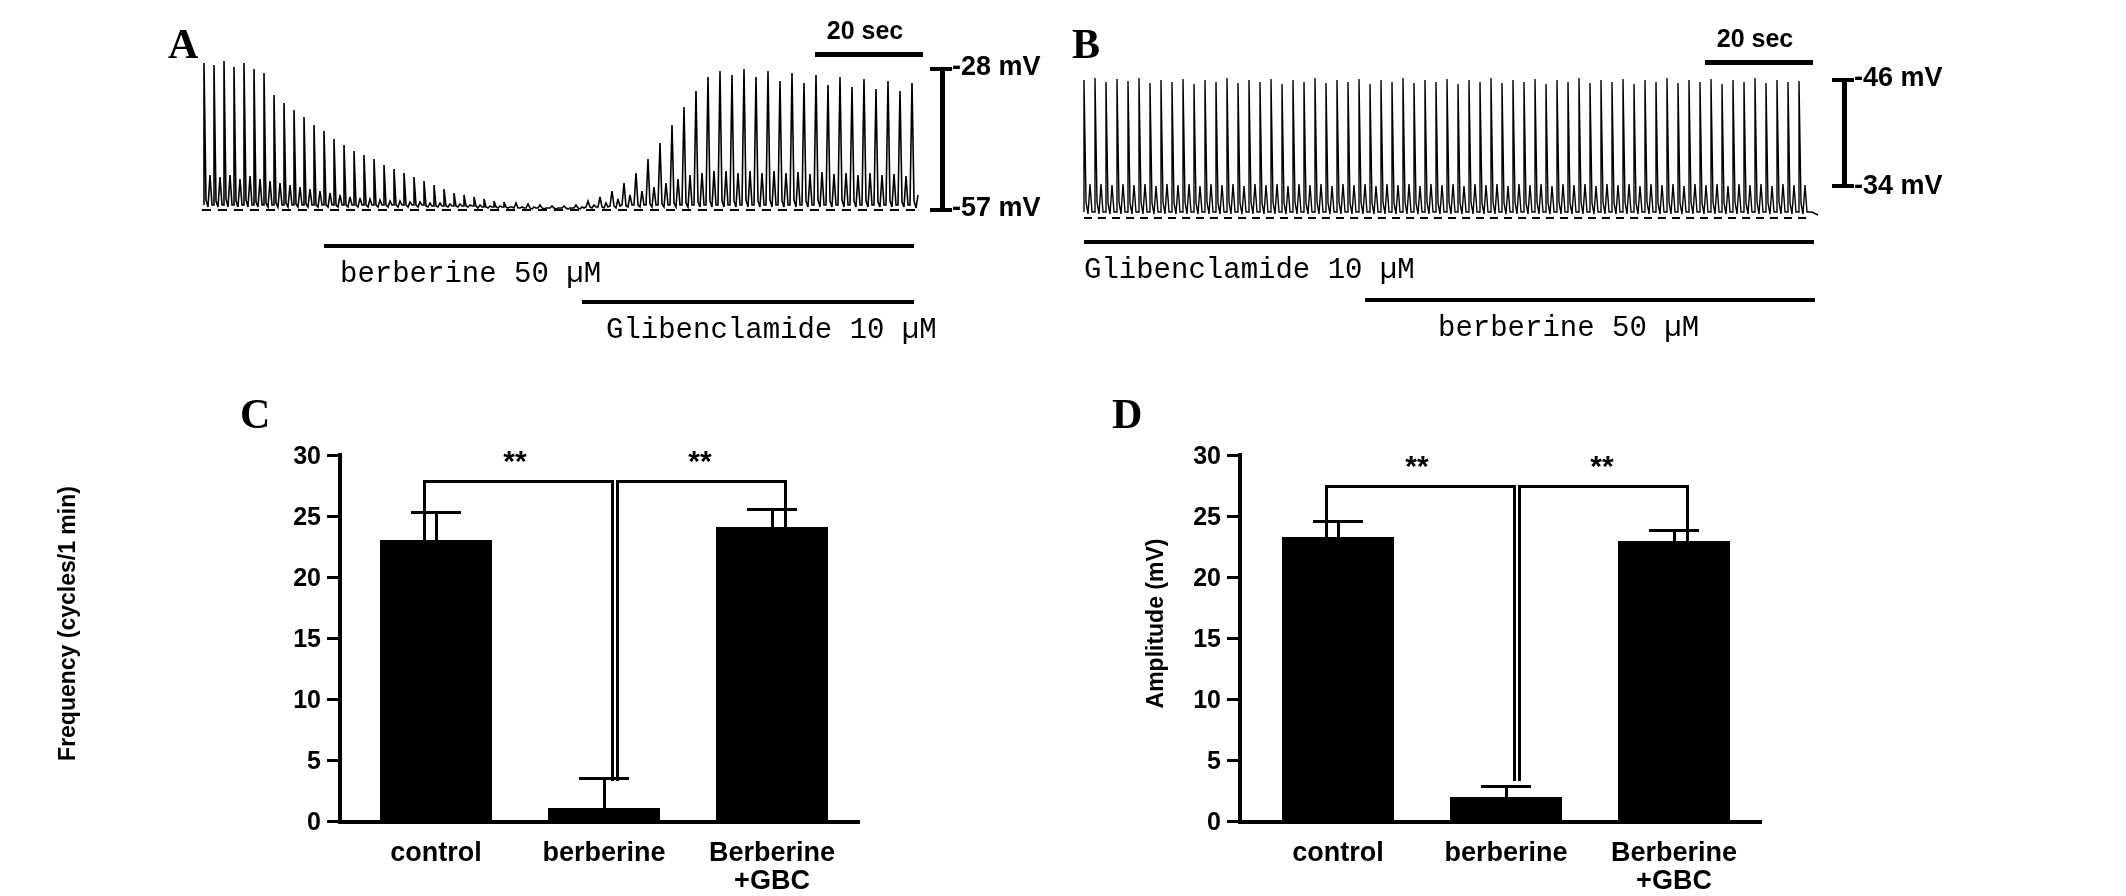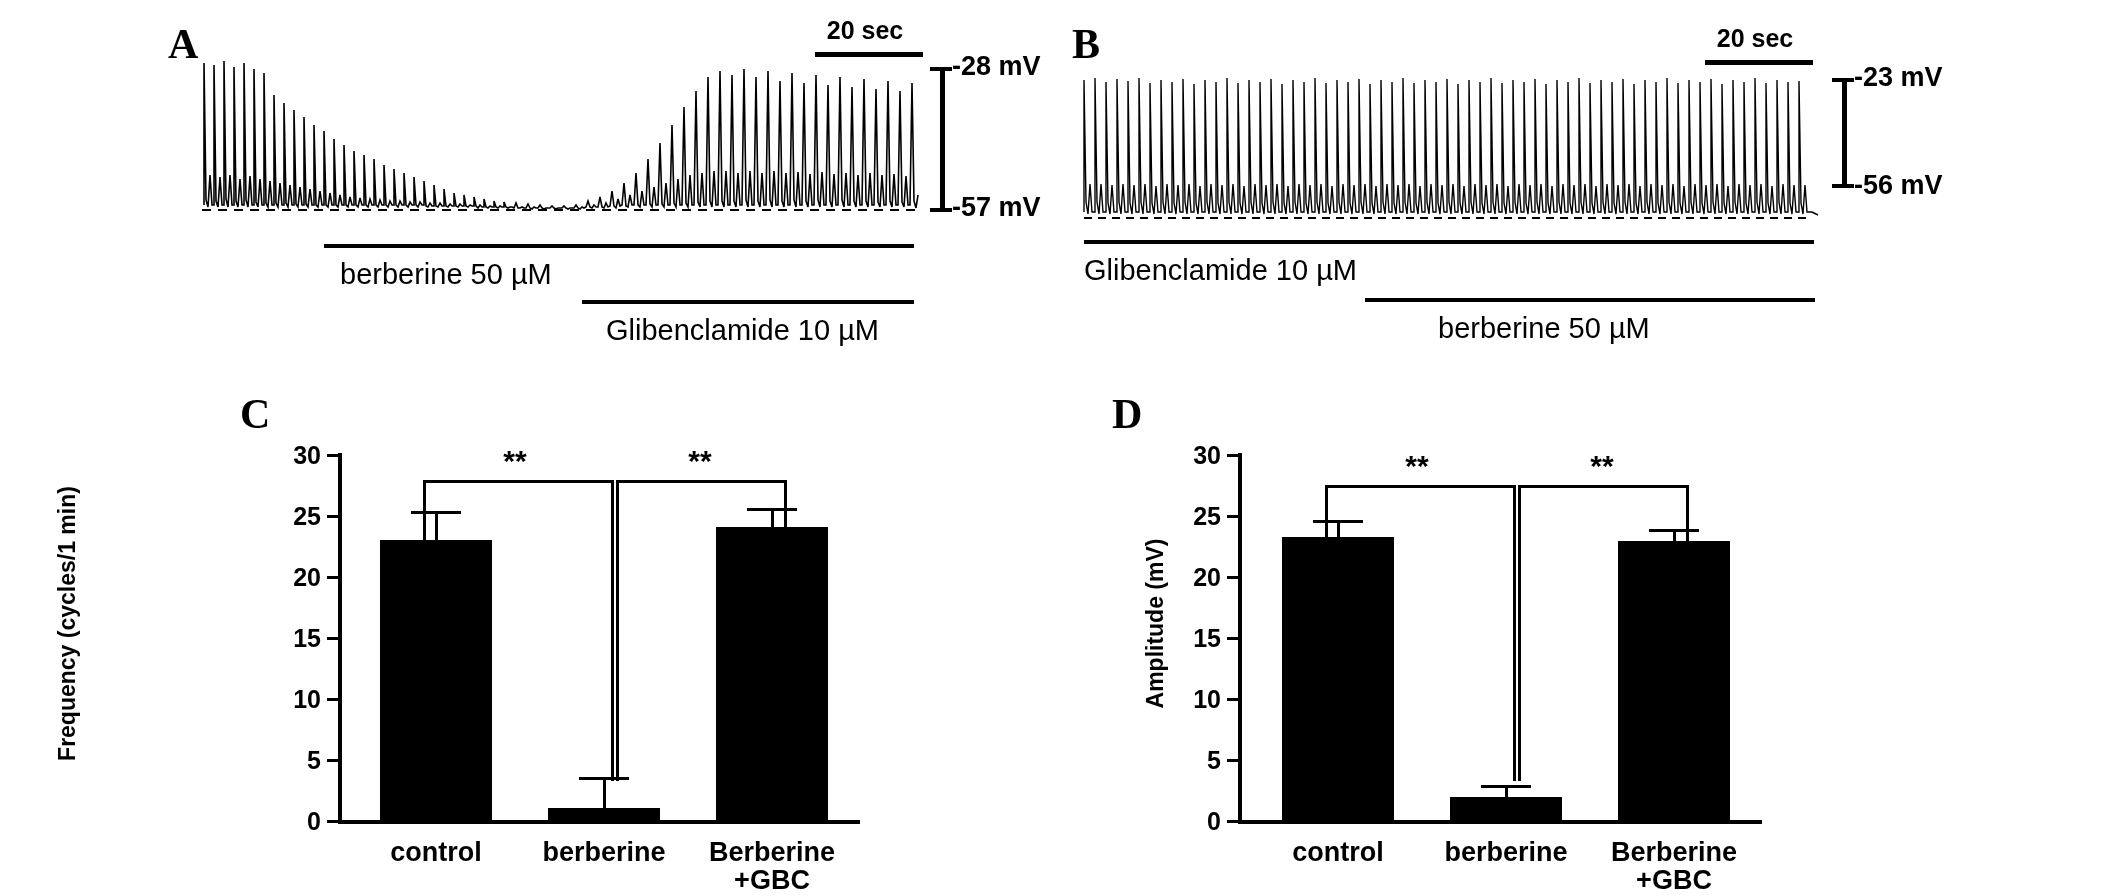--- a/index.html
+++ b/index.html
@@ -17,21 +17,21 @@
     font-family:"Liberation Sans", sans-serif;
     font-weight:bold;font-size:25px;color:#000;
     text-align:center;
   }
   .scalebar-line{height:5px;background:#000;}
   .mv-label{
     font-family:"Liberation Sans", sans-serif;
     font-weight:bold;font-size:27px;color:#000;white-space:nowrap;
   }
   .drug-label{
-    font-family:Liberation Sans, sans-serif;
+    font-family:Liberation Mono, monospace;
     font-size:29px;color:#000;white-space:nowrap;
   }
   .drug-line{height:4px;background:#000;}
   .axis-title{
     font-family:"Liberation Sans", sans-serif;
     font-weight:bold;font-size:23px;color:#000;
   }
   .tick-label{
     font-family:"Liberation Sans", sans-serif;
     font-weight:bold;font-size:25px;color:#000;
@@ -224,22 +224,22 @@
                L730,140 L736,143"></path>
     </g>
     <line x1="2" y1="146" x2="730" y2="146" stroke="#000" stroke-width="2" stroke-dasharray="8,6"></line>
   </svg>
 
   <div style="position:absolute;left:772px;top:78px;width:22px;height:110px;">
     <div style="position:absolute;left:10px;top:0;width:5px;height:110px;background:#000;"></div>
     <div style="position:absolute;left:0;top:0;width:22px;height:4px;background:#000;"></div>
     <div style="position:absolute;left:0;top:106px;width:22px;height:4px;background:#000;"></div>
   </div>
-  <div class="mv-label" style="position:absolute;left:794px;top:62px;">-23 mV</div>
-  <div class="mv-label" style="position:absolute;left:794px;top:170px;">-56 mV</div>
+  <div class="mv-label" style="position:absolute;left:794px;top:62px;">-46 mV</div>
+  <div class="mv-label" style="position:absolute;left:794px;top:170px;">-34 mV</div>
 
   <div class="drug-line" style="position:absolute;left:24px;top:240px;width:730px;"></div>
   <div class="drug-label" style="position:absolute;left:24px;top:254px;">Glibenclamide 10 µM</div>
   <div class="drug-line" style="position:absolute;left:305px;top:298px;width:450px;"></div>
   <div class="drug-label" style="position:absolute;left:378px;top:312px;">berberine  50 µM</div>
 </div>
 
 <div class="panel" style="left:0;top:380px;width:1060px;height:516px;">
   <div class="panel-letter" style="position:absolute;left:240px;top:10px;">C</div>
 

